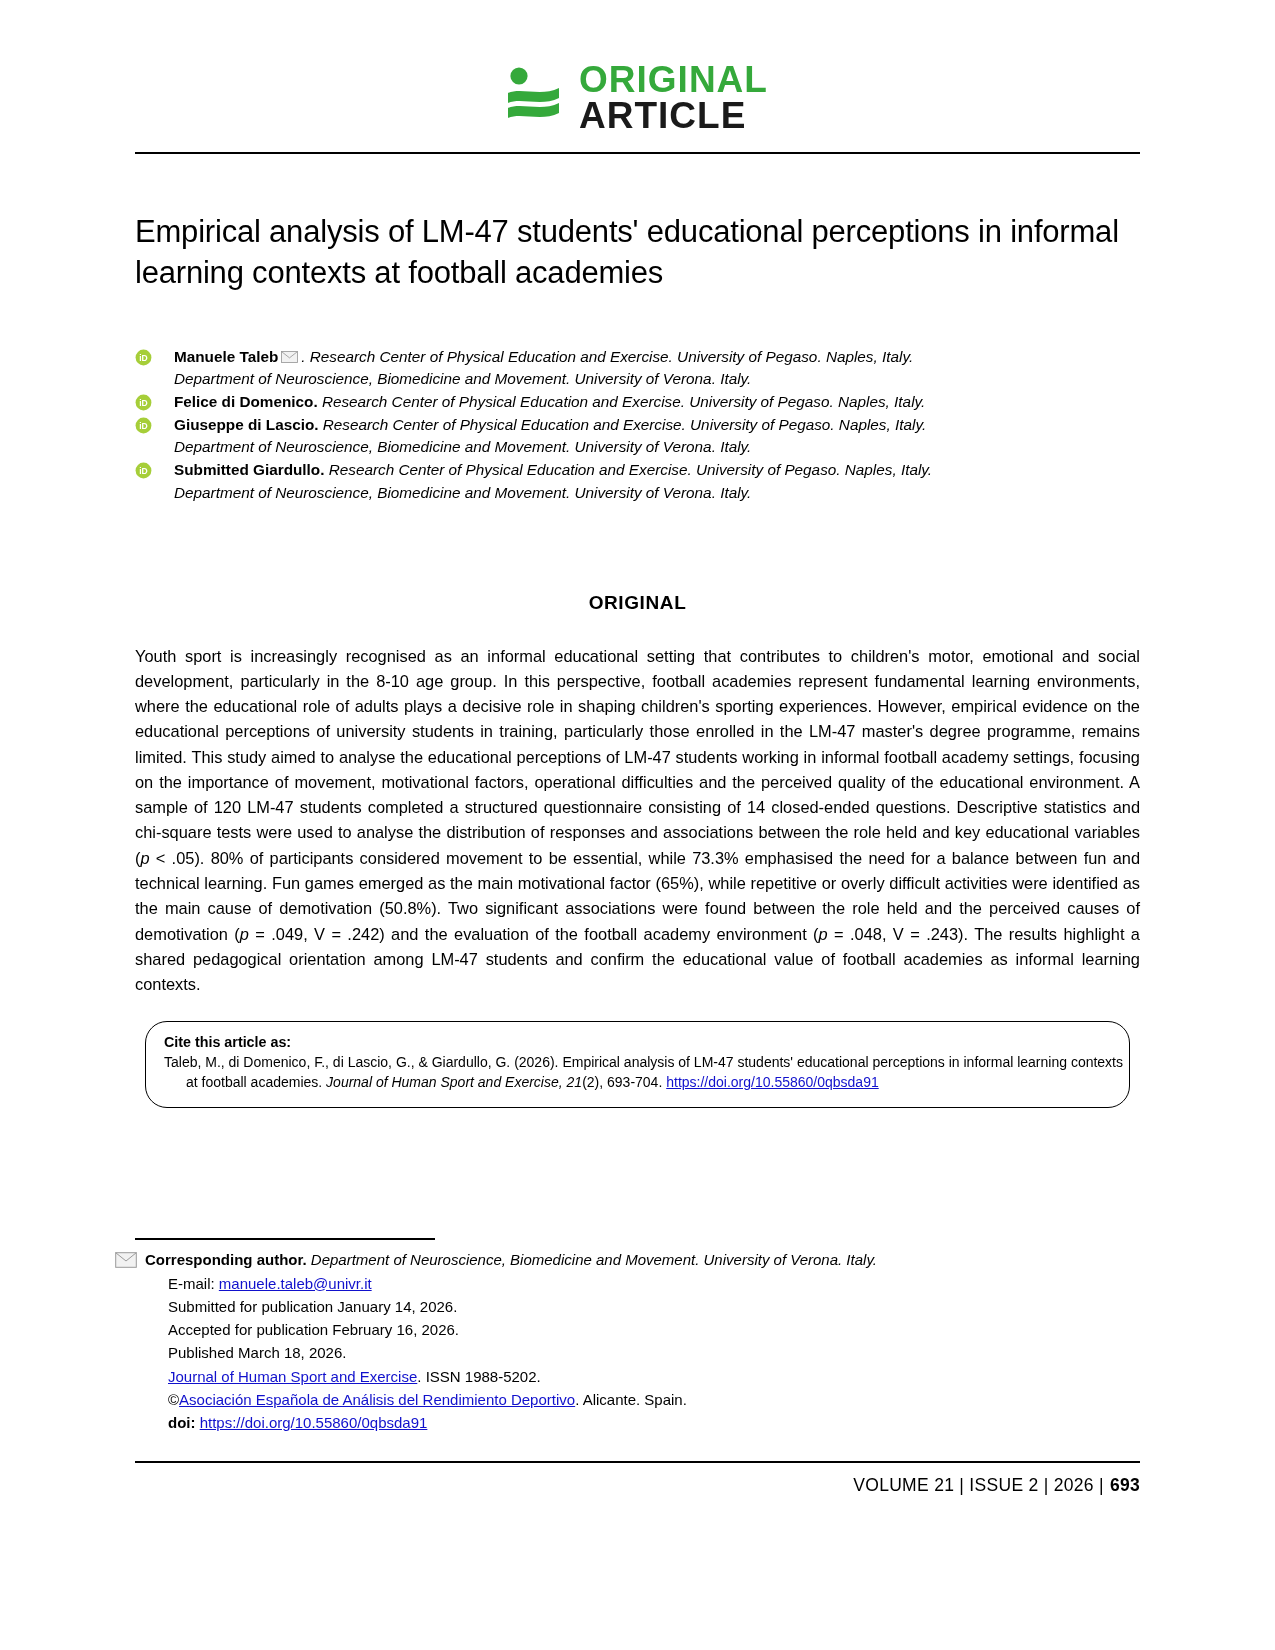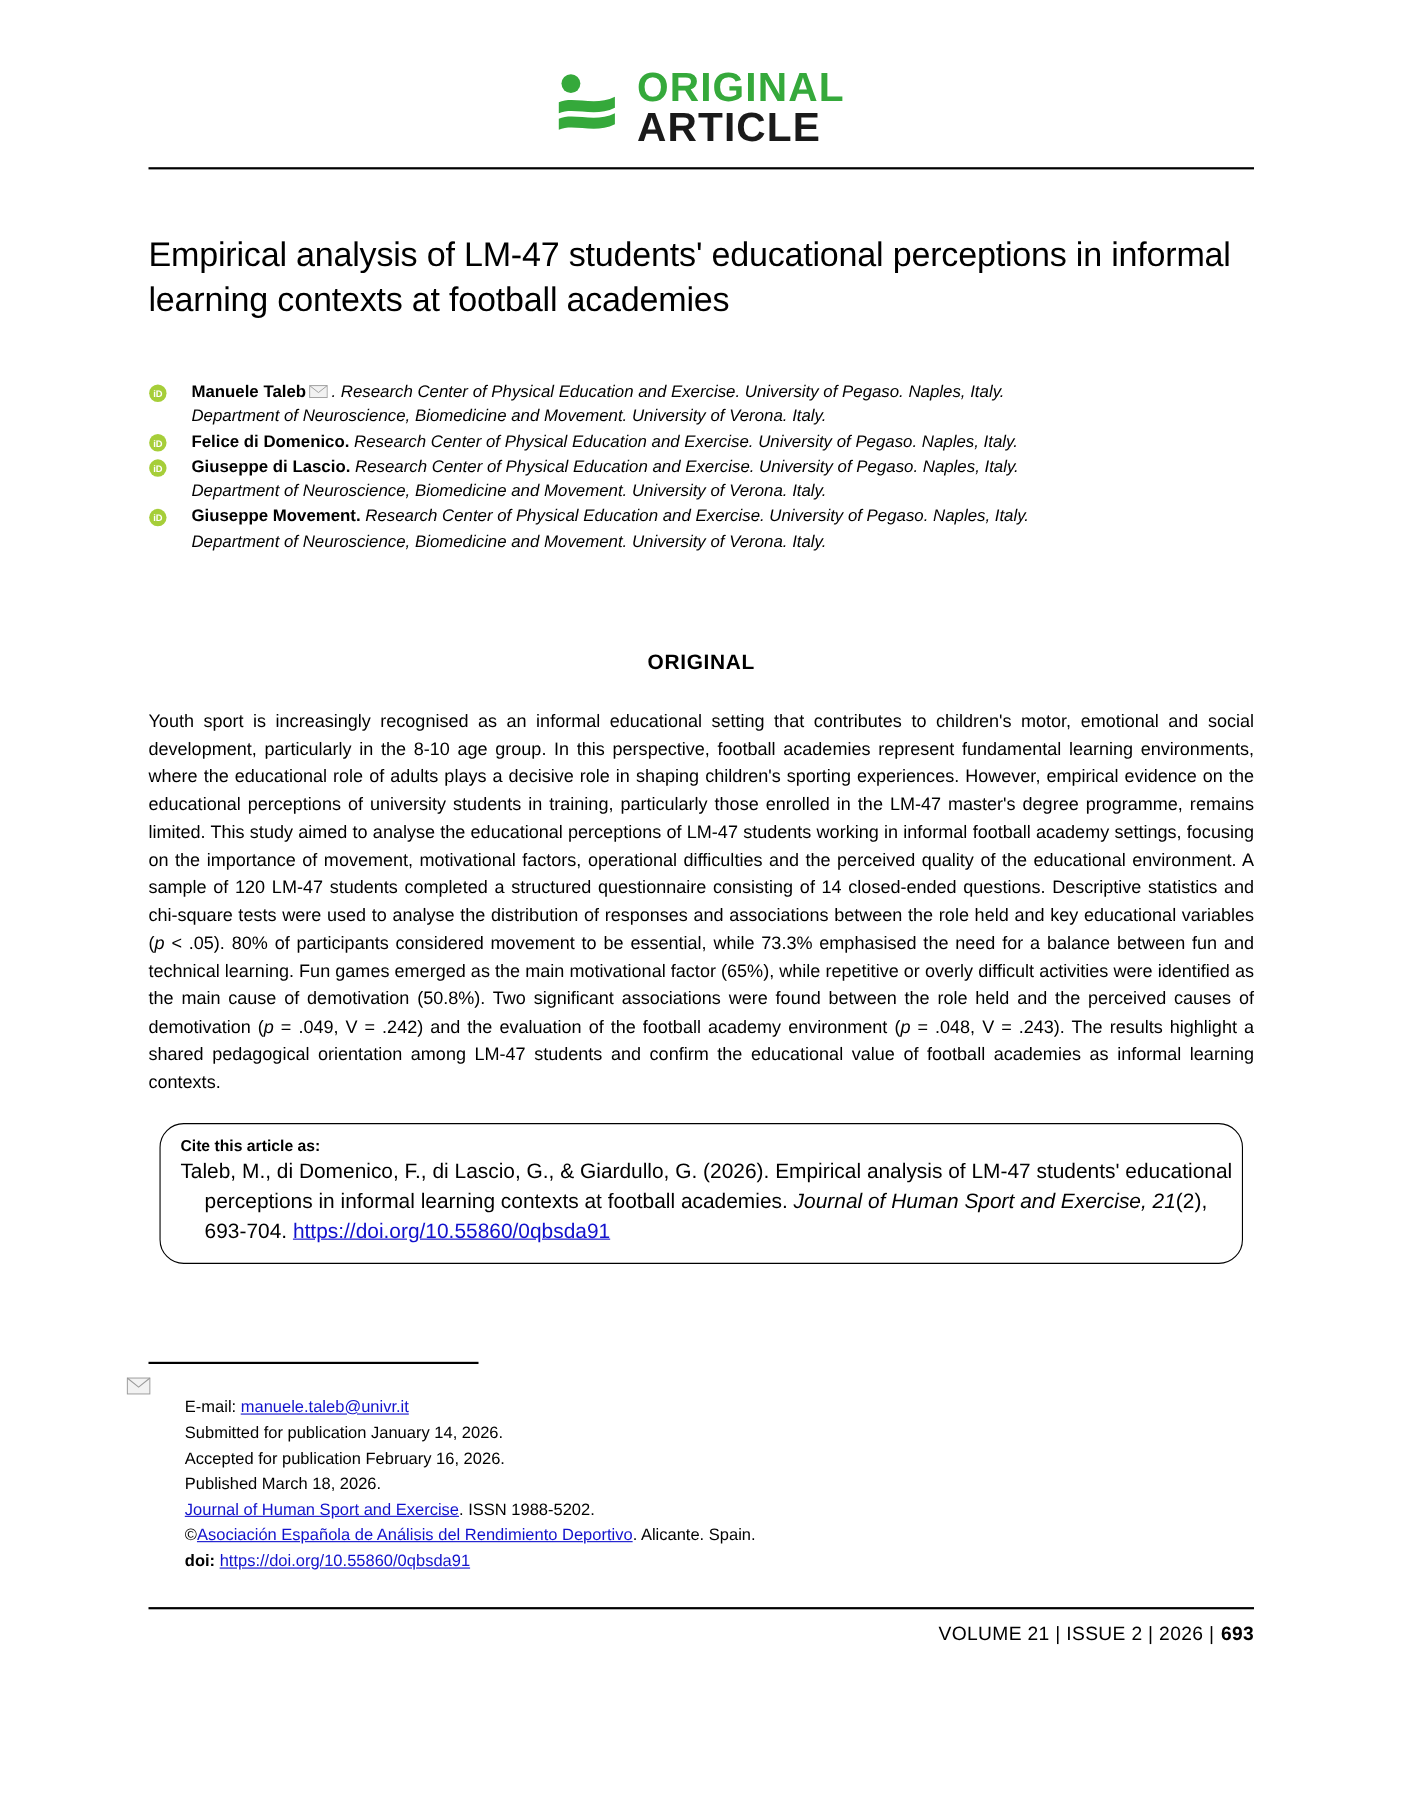--- a/index.html
+++ b/index.html
@@ -142,21 +142,21 @@
     border: 1.6px solid #000;
     border-radius: 22px;
     padding: 12px 5px 14px 18px;
   }
   .cite-title {
     font-size: 14.3px;
     font-weight: bold;
     margin-bottom: 3px;
   }
   .cite-body {
-    font-size: 19px;
+    font-size: 14px;
     line-height: 1.42;
     padding-left: 22px;
     text-indent: -22px;
   }
   .cite-body i { font-style: italic; }
   a.link {
     color: #1111cc;
     text-decoration: underline;
   }
 
@@ -286,21 +286,21 @@
       <span class="orcid-spacer"></span>
       <div class="affil-line">Department of Neuroscience, Biomedicine and Movement. University of Verona. Italy.</div>
     </div>
 
     <div class="author-row">
       <svg class="orcid" viewBox="0 0 20 20">
         <circle cx="10" cy="10" r="9.3" fill="#a6ce39"></circle>
         <text x="10" y="14.2" font-family="Liberation Sans, sans-serif" font-size="10" font-weight="bold" fill="#ffffff" text-anchor="middle">iD</text>
       </svg>
       <div class="author-text">
-        <span class="nm">Giuseppe Movement.</span>
+        <span class="nm">Submitted Giardullo.</span>
         <span>Research Center of Physical Education and Exercise. University of Pegaso. Naples, Italy.</span>
       </div>
     </div>
     <div class="author-row">
       <span class="orcid-spacer"></span>
       <div class="affil-line">Department of Neuroscience, Biomedicine and Movement. University of Verona. Italy.</div>
     </div>
 
   </div>
 
@@ -313,20 +313,21 @@
     <div class="cite-body"><span>Taleb, M., di Domenico, F., di Lascio, G., &amp; Giardullo, G. (2026). Empirical analysis of LM-47 students' educational perceptions in informal learning contexts at football academies. </span><i>Journal of Human Sport and Exercise</i><i>, 21</i><span>(2), 693-704. </span><a class="link" href="#">https://doi.org/10.55860/0qbsda91</a></div>
   </div>
 
   <div class="footnote">
     <div class="footnote-rule"></div>
     <div class="fn-first">
       <svg class="fn-env" viewBox="0 0 22 16">
           <rect x="0.7" y="0.7" width="20.6" height="14.6" fill="#f2f2f2" stroke="#9a9a9a" stroke-width="1"></rect>
           <path d="M0.7 0.7 L11 9 L21.3 0.7" fill="none" stroke="#9a9a9a" stroke-width="1"></path>
         </svg>
+      <div class="fn-text"><b>Corresponding author.</b><span> Department of Neuroscience, Biomedicine and Movement. University of Verona. Italy.</span></div>
     </div>
     <div class="fn-lines">
       <div><span>E-mail: </span><a class="link" href="#">manuele.taleb@univr.it</a></div>
       <div>Submitted for publication January 14, 2026.</div>
       <div>Accepted for publication February 16, 2026.</div>
       <div>Published March 18, 2026.</div>
       <div><a class="link" href="#">Journal of Human Sport and Exercise</a><span>. ISSN 1988-5202.</span></div>
       <div><span>©</span><a class="link" href="#">Asociación Española de Análisis del Rendimiento Deportivo</a><span>. Alicante. Spain.</span></div>
       <div class="fn-doi"><b>doi:</b> <a class="link" href="#">https://doi.org/10.55860/0qbsda91</a></div>
     </div>

